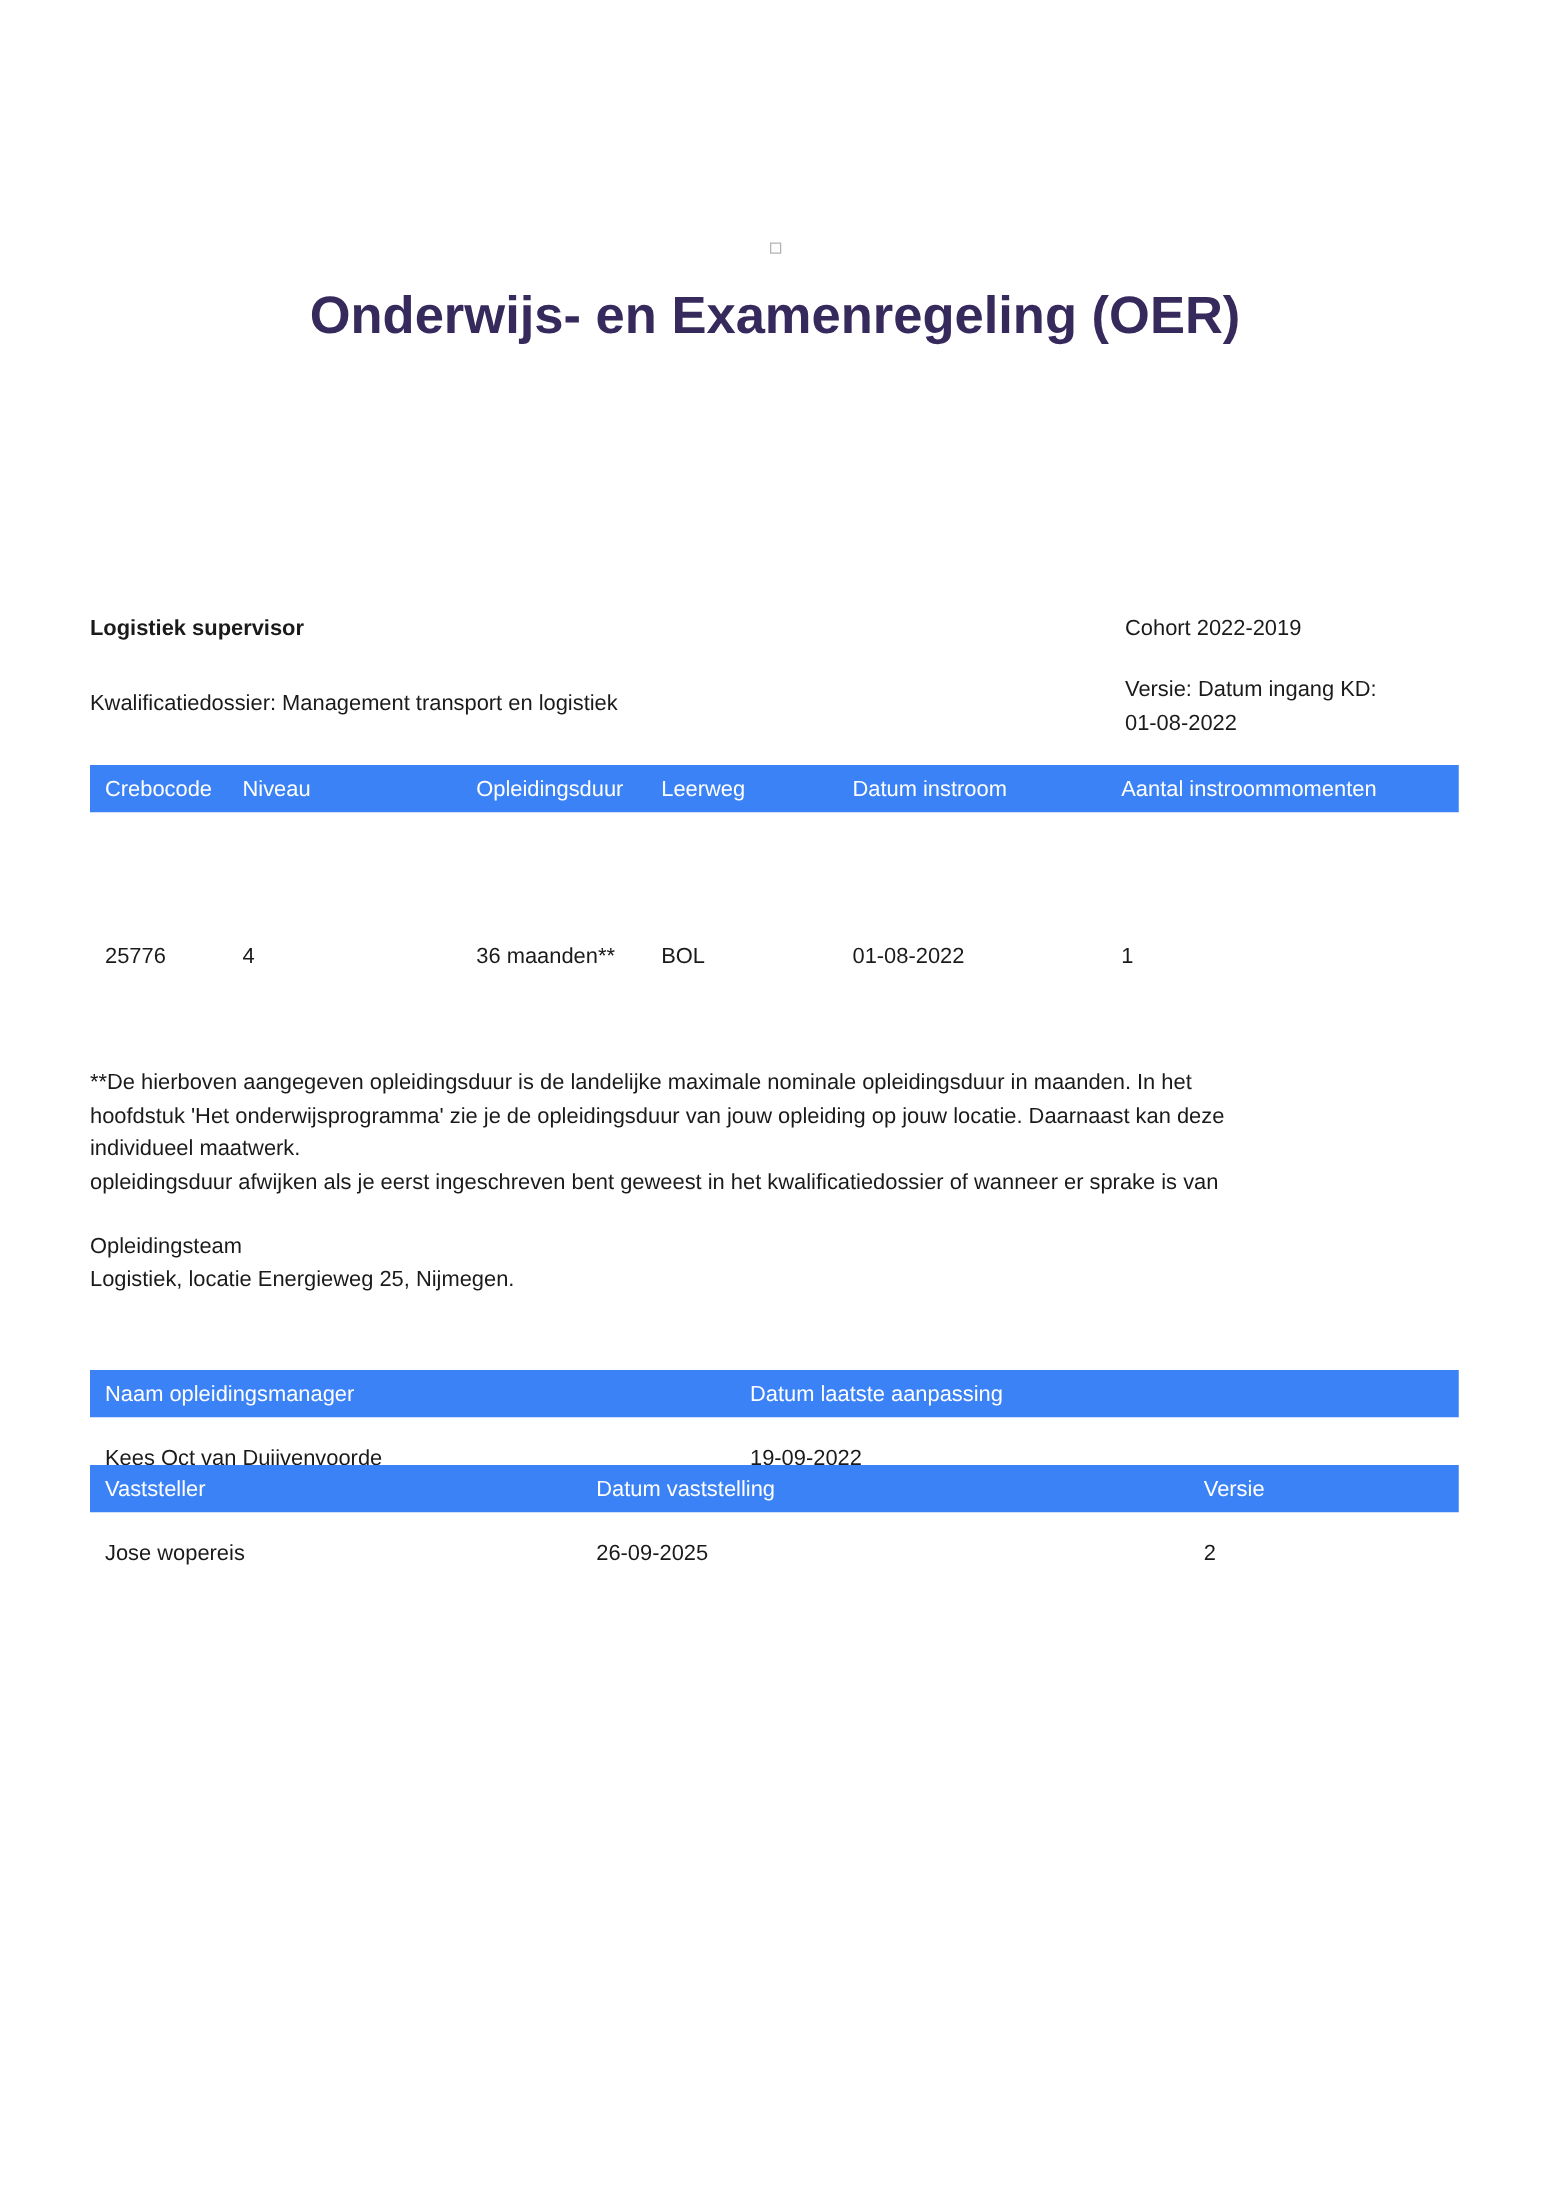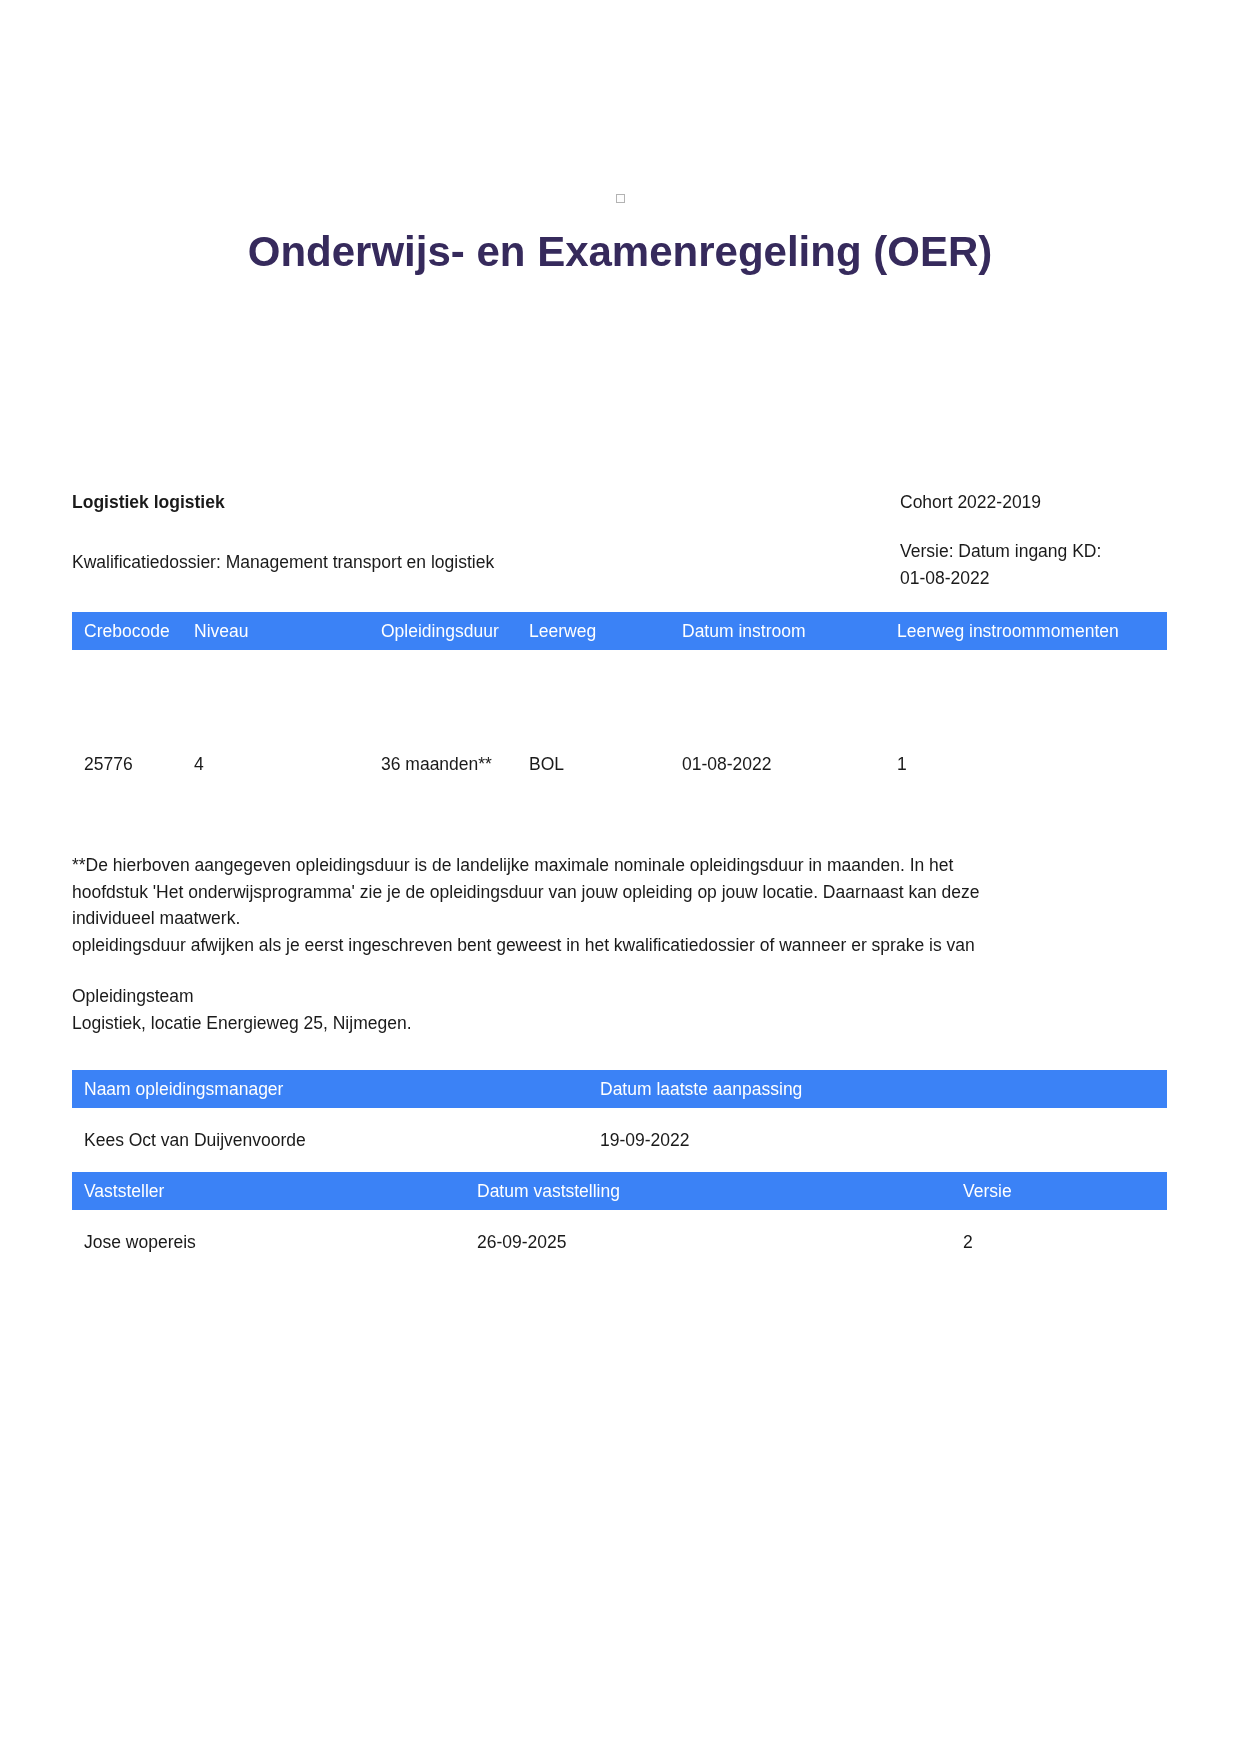--- a/index.html
+++ b/index.html
@@ -62,56 +62,56 @@
   .t1 .tbl-row .cell { padding-top: 104px; padding-bottom: 10px; }
 
   .footnote {
     left: 72px; top: 852px;
     width: 1075px;
     line-height: 26.5px;
   }
 
   .team { left: 72px; top: 983px; line-height: 27px; }
 
-  .t2 { top: 1070px; }
+  .t2 { top: 1096px; }
   .t2 .c0 { width: 516px; }
   .t2 .c1 { width: 579px; }
   .t2 .tbl-row .cell { padding-top: 22px; padding-bottom: 10px; }
 
   .t3 { top: 1172px; }
   .t3 .c0 { width: 393px; }
   .t3 .c1 { width: 486px; }
   .t3 .c2 { width: 216px; }
   .t3 .tbl-row .cell { padding-top: 22px; padding-bottom: 10px; }
 </style>
 </head>
 <body>
 
 <div class="page">
 
   <div class="abs img-placeholder"></div>
 
   <div class="abs doc-title">Onderwijs- en Examenregeling (OER)</div>
 
-  <div class="abs program-name">Logistiek logistiek</div>
+  <div class="abs program-name">Logistiek supervisor</div>
   <div class="abs cohort">Cohort 2022-2019</div>
   <div class="abs dossier">Kwalificatiedossier: Management transport en logistiek</div>
   <div class="abs versie-block">
     <div>Versie: Datum ingang KD:</div>
     <div>01-08-2022</div>
   </div>
 
   <div class="abs tbl t1">
     <div class="tbl-head">
       <div class="cell c0">Crebocode</div>
       <div class="cell c1">Niveau</div>
       <div class="cell c2">Opleidingsduur</div>
       <div class="cell c3">Leerweg</div>
       <div class="cell c4">Datum instroom</div>
-      <div class="cell c5">Leerweg instroommomenten</div>
+      <div class="cell c5">Aantal instroommomenten</div>
     </div>
     <div class="tbl-row">
       <div class="cell c0">25776</div>
       <div class="cell c1">4</div>
       <div class="cell c2">36 maanden**</div>
       <div class="cell c3">BOL</div>
       <div class="cell c4">01-08-2022</div>
       <div class="cell c5">1</div>
     </div>
   </div>

